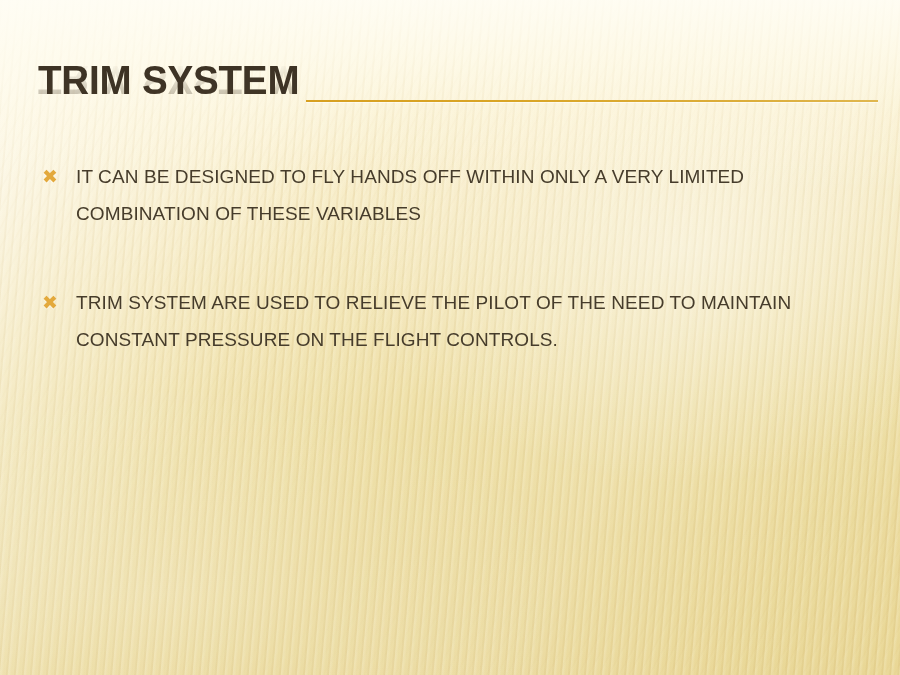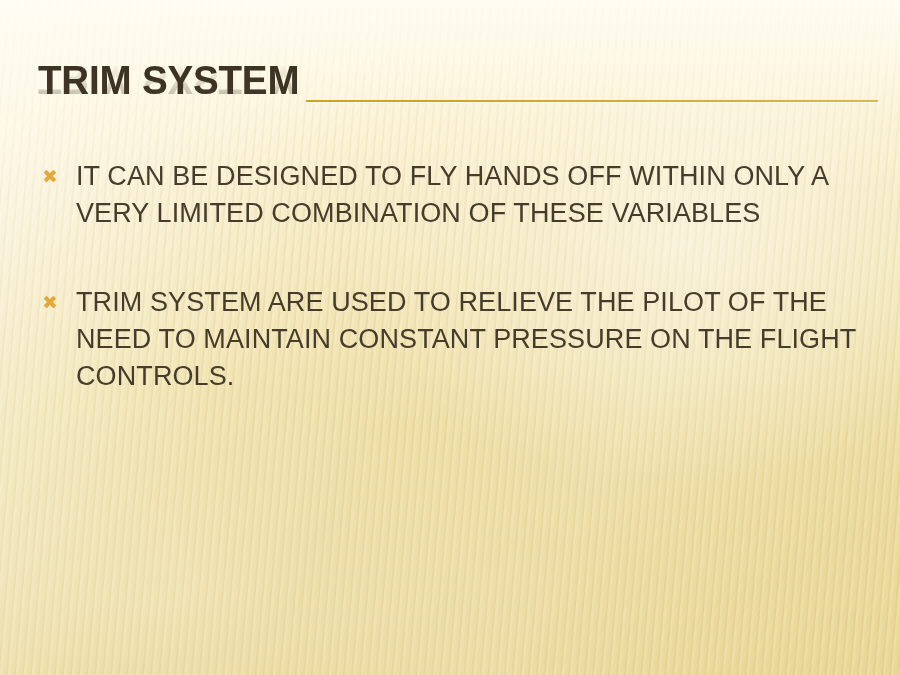--- a/index.html
+++ b/index.html
@@ -181,21 +181,21 @@
     line-height: 37px;
     color: #e3a93c;
     text-align: left;
     padding-left: 4px;
     font-family: "DejaVu Sans", sans-serif;
     text-shadow: 0 1px 0 rgba(255,255,255,0.5);
   }
   .bullet-text {
     flex: 1 1 auto;
     font-family: "Liberation Sans", sans-serif;
-    font-size: 27px;
+    font-size: 19px;
     line-height: 37px;
     color: #463c2b;
     letter-spacing: 0.1px;
     max-width: 790px;
   }
 </style>
 </head>
 <body>
 
 <div class="slide">

